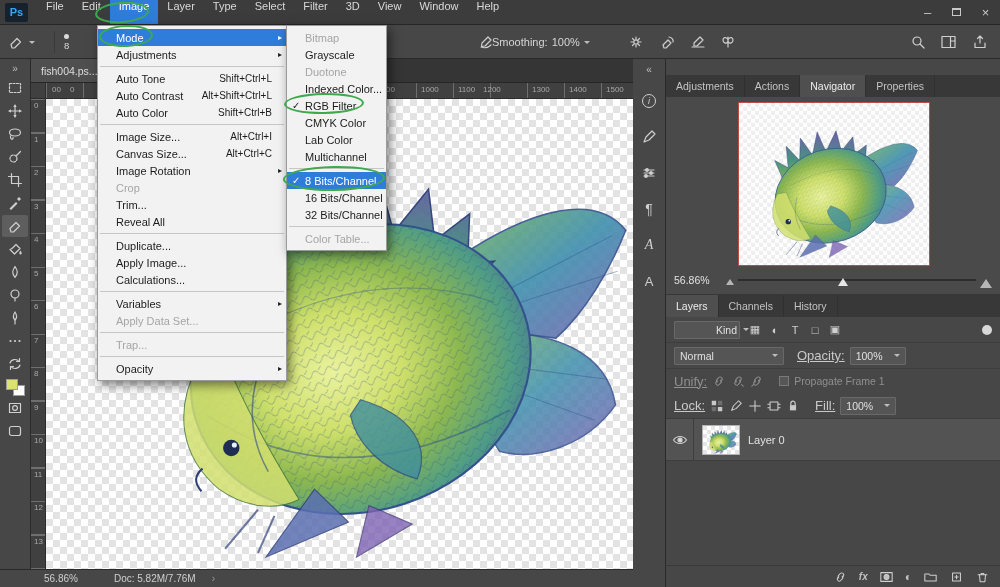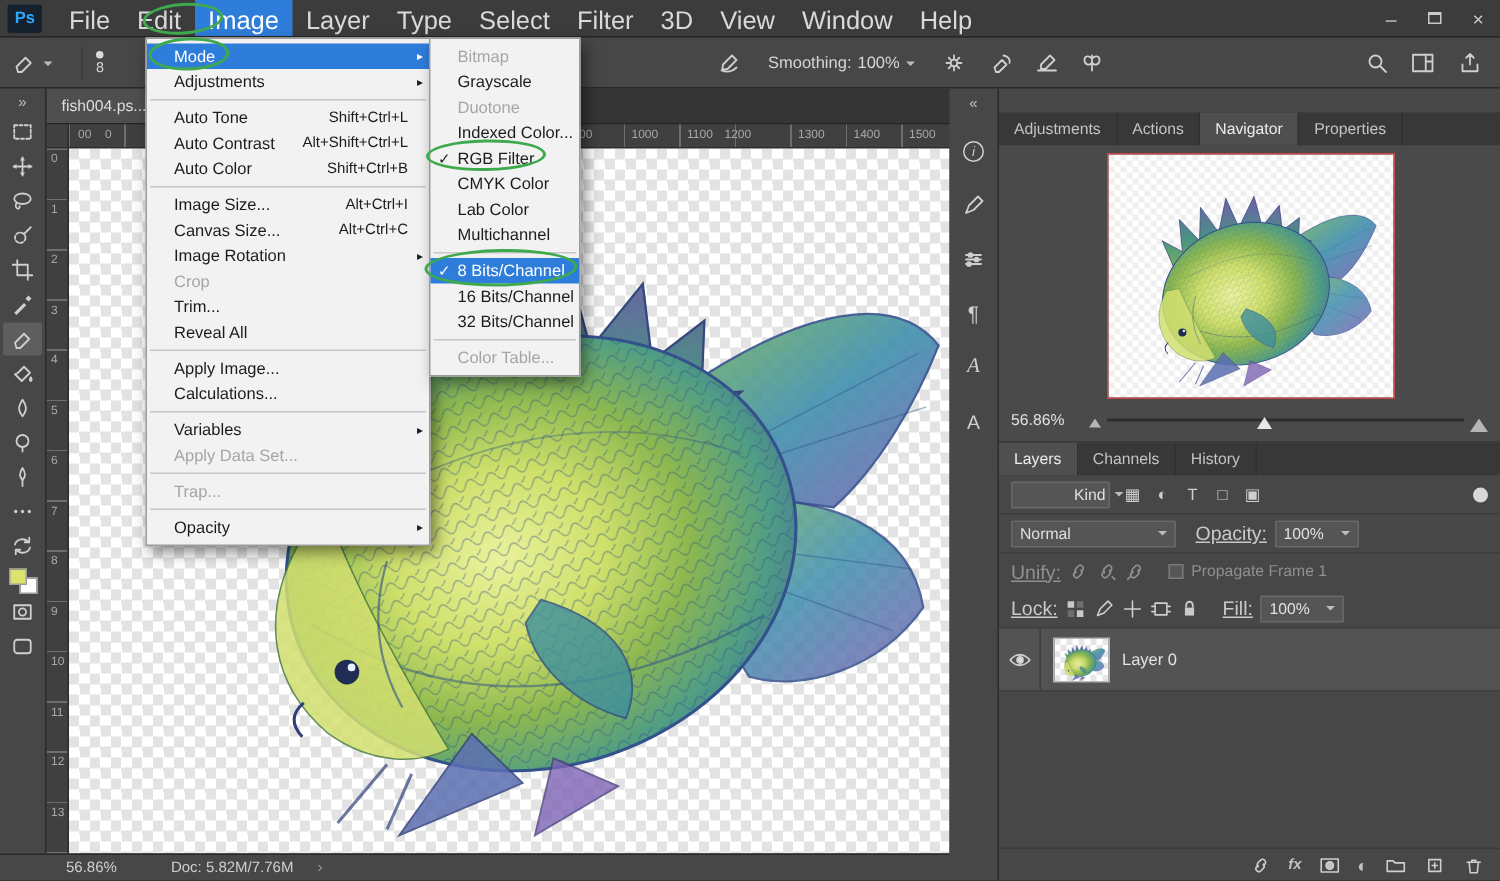--- a/index.html
+++ b/index.html
@@ -13,21 +13,21 @@
   svg { display:block; }
   .icon-stroke { stroke:#cfcfcf; fill:none; stroke-width:1.2; stroke-linecap:round; stroke-linejoin:round; }
 
   
   .topbar { position:absolute; left:0; top:0; right:0; height:25px; background:#3c3c3c;
             border-bottom:1px solid #262626; display:flex; align-items:center; z-index:40; }
   .ps-logo { width:23px; height:19px; margin:0 9px 0 5px; background:#15222e; color:var(--ps-blue,#31a8ff);
              font-size:11px; font-weight:bold; display:flex; align-items:center; justify-content:center;
              border-radius:2px; }
   .menubar { display:flex; height:100%; }
-  .mb-item { padding:0 9px; display:flex; align-items:flex-end; font-size:17px; color:#d9d9d9; }
+  .mb-item { padding:0 9px; display:flex; align-items:flex-start; font-size:11px; color:#d9d9d9; }
   .mb-item.active { background:var(--accent-blue,#2f7ddb); color:#fff; }
   .win-controls { margin-left:auto; display:flex; height:100%; }
   .win-btn { width:29px; height:100%; display:flex; align-items:center; justify-content:center;
              color:#c9c9c9; font-size:13px; }
   .restore-glyph { width:9px; height:8px; border:1px solid #c9c9c9; border-top-width:2px; }
 
   
   .optionsbar { position:absolute; left:0; top:25px; right:0; height:34px; background:#474747;
                 border-bottom:1px solid #2a2a2a; z-index:10; font-size:11px; color:#d6d6d6; }
   .ob-item { position:absolute; top:0; height:34px; display:flex; align-items:center; gap:4px; }
@@ -281,21 +281,21 @@
     <div class="ob-item" style="left:292px">
       <span>ow:</span>
       <span>55%</span>
       <span class="caret"></span>
     </div>
     <div class="ob-item" style="left:478px">
       <svg width="16" height="16" viewBox="0 0 16 16">
           <path class="icon-stroke" d="M10 3l3 3-6 6-3.5.5L4 9zM3 13c3 1.2 7 .8 10-2"></path>
         </svg>
     </div>
-    <div class="ob-item" style="left:512px">
+    <div class="ob-item" style="left:492px">
       <span>Smoothing:</span>
       <span>100%</span>
       <span class="caret"></span>
     </div>
     <div class="ob-item" style="left:628px">
       <svg width="16" height="16" viewBox="0 0 16 16">
           <g class="icon-stroke">
             <circle cx="8" cy="8" r="2.2"></circle>
             <path d="M8 3v2M8 11v2M3 8h2M11 8h2M4.5 4.5l1.4 1.4M10.1 10.1l1.4 1.4M11.5 4.5l-1.4 1.4M5.9 10.1l-1.4 1.4"></path>
           </g>
@@ -843,20 +843,26 @@
         <span class="marrow"></span>
       </div>
 
       <div class="menu-item sep">
         
         
         
         
       </div>
 
+      <div class="menu-item">
+        <span class="mcheck"></span>
+        <span class="mlabel">Duplicate...</span>
+        <span class="mshort"></span>
+        <span class="marrow"></span>
+      </div>
 
       <div class="menu-item">
         <span class="mcheck"></span>
         <span class="mlabel">Apply Image...</span>
         <span class="mshort"></span>
         <span class="marrow"></span>
       </div>
 
       <div class="menu-item">
         <span class="mcheck"></span>

